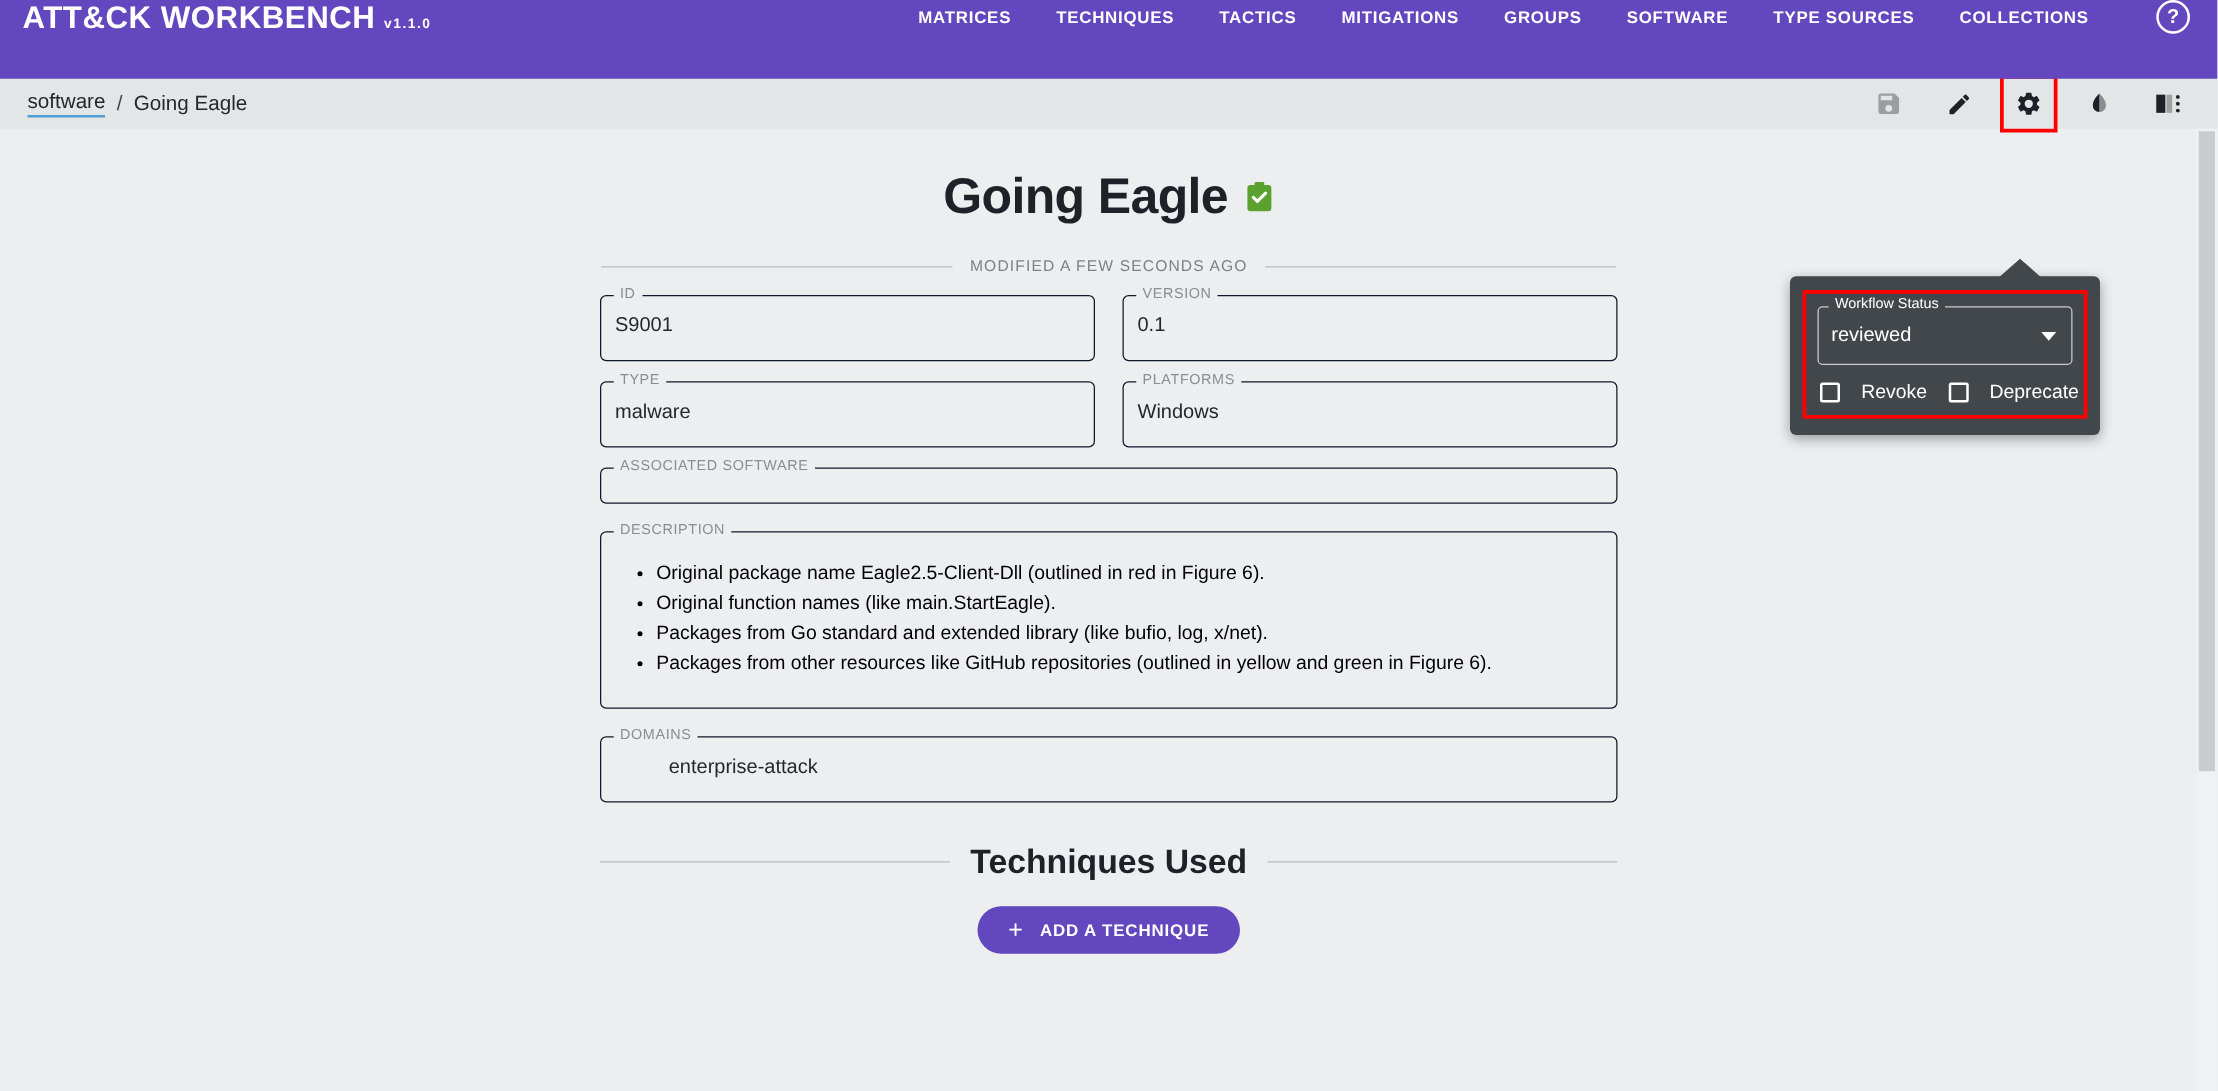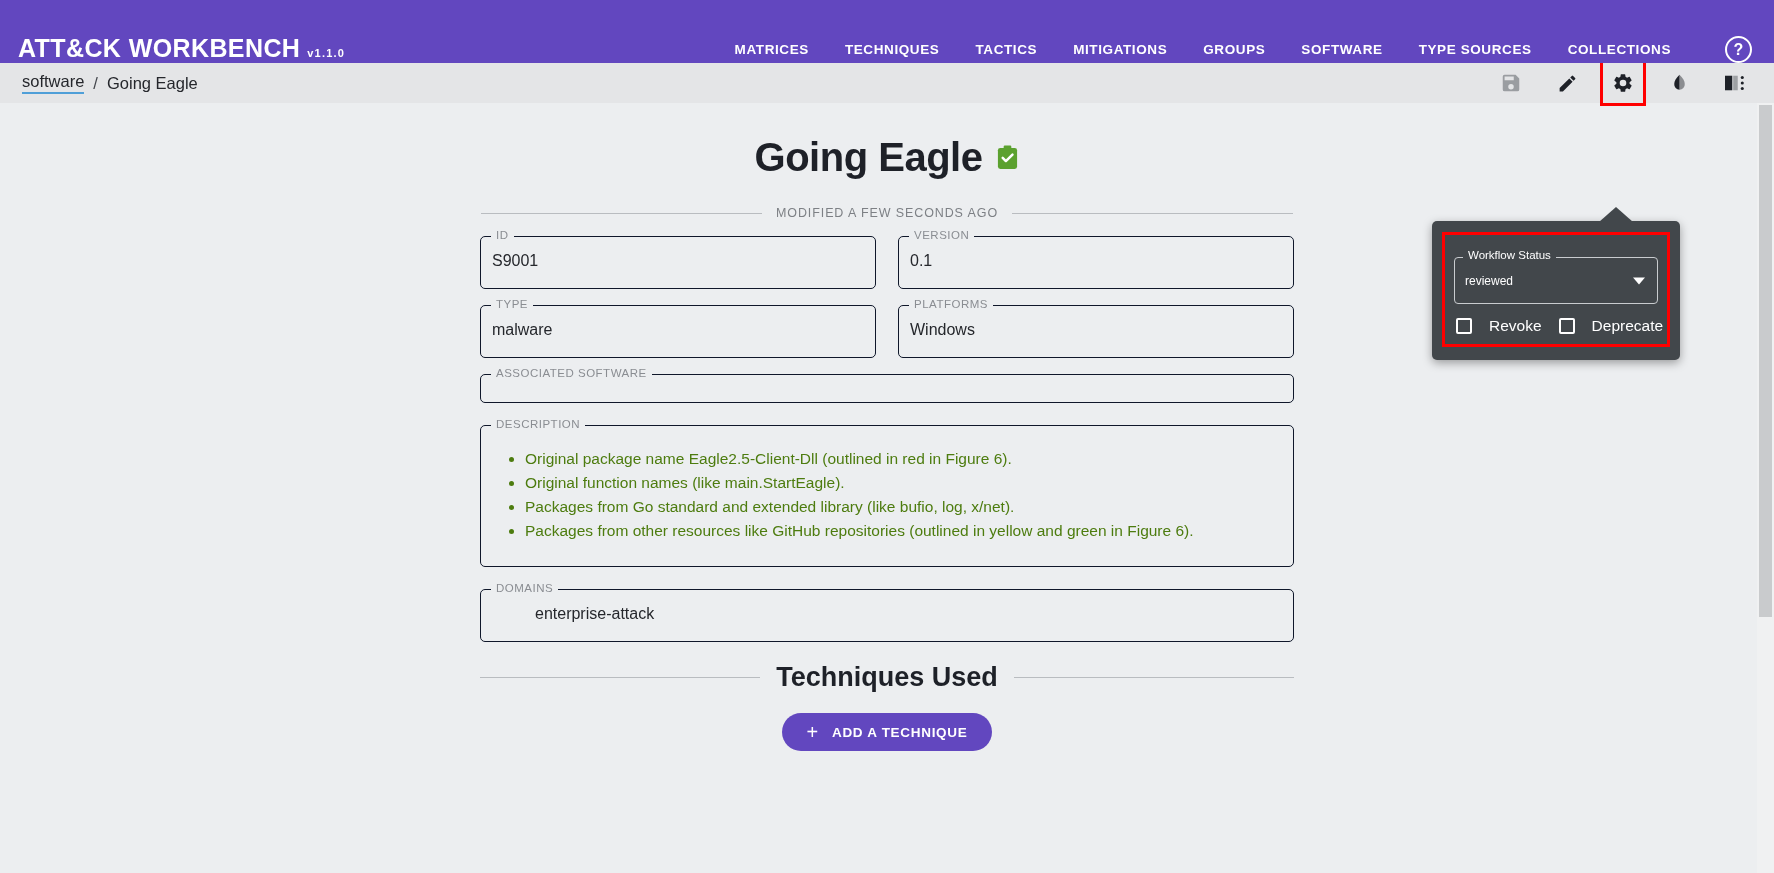--- a/index.html
+++ b/index.html
@@ -9,21 +9,21 @@
     overflow: hidden;
     background: #eceef0;
     font-family: "Liberation Sans", sans-serif;
   }
 
   
   .appbar {
     height: 63px;
     background: #6247bf;
     display: flex;
-    align-items: flex-end;
+    align-items: flex-start;
     padding: 0 22px 0 18px;
     position: relative;
     z-index: 40;
   }
   .brand {
     display: flex;
     align-items: baseline;
     gap: 7px;
     flex: 0 0 auto;
   }
@@ -132,21 +132,21 @@
     position: absolute;
     top: -14px;
     right: 47px;
     width: 0; height: 0;
     border-left: 17px solid transparent;
     border-right: 17px solid transparent;
     border-bottom: 15px solid #42474b;
   }
   .wf-inner {
     border: 3px solid #ff0000;
-    padding: 22px 9px 9px 9px;
+    padding: 10px 9px 9px 9px;
   }
   .wf-field {
     position: relative;
     border: 1px solid #c9cccf;
     border-radius: 4px;
     height: 47px;
     display: flex;
     align-items: center;
     padding: 0 10px;
   }
@@ -154,21 +154,21 @@
     position: absolute;
     top: -9px;
     left: 8px;
     background: #42474b;
     padding: 0 5px;
     font-size: 11.5px;
     color: #ffffff;
   }
   .wf-value {
     color: #ffffff;
-    font-size: 12px;
+    font-size: 16px;
   }
   .wf-caret {
     position: absolute;
     right: 12px;
     top: 50%;
     transform: translateY(-50%);
     width: 0; height: 0;
     border-left: 6px solid transparent;
     border-right: 6px solid transparent;
     border-top: 7px solid #ffffff;
@@ -275,33 +275,33 @@
   }
   .field.short .field-value { padding: 9px 11px; }
 
   .field.desc { margin-top: 22px; min-height: 142px; }
   .desc-list {
     padding: 22px 14px 20px 44px;
     list-style: disc;
   }
   .desc-list li {
     font-size: 15.5px;
-    color: #4d7c0f;
+    color: #000000;
     line-height: 1.42;
     margin-bottom: 2px;
   }
 
   .field.domains { margin-top: 22px; min-height: 53px; padding-left: 43px; }
 
   
   .section-row {
     display: flex;
     align-items: center;
     gap: 16px;
-    margin-top: 20px;
+    margin-top: 32px;
   }
   .section-row .rule {
     flex: 1;
     height: 1px;
     background: #b9bcc0;
   }
   .section-title {
     font-size: 27px;
     font-weight: 700;
     color: #1e2128;

